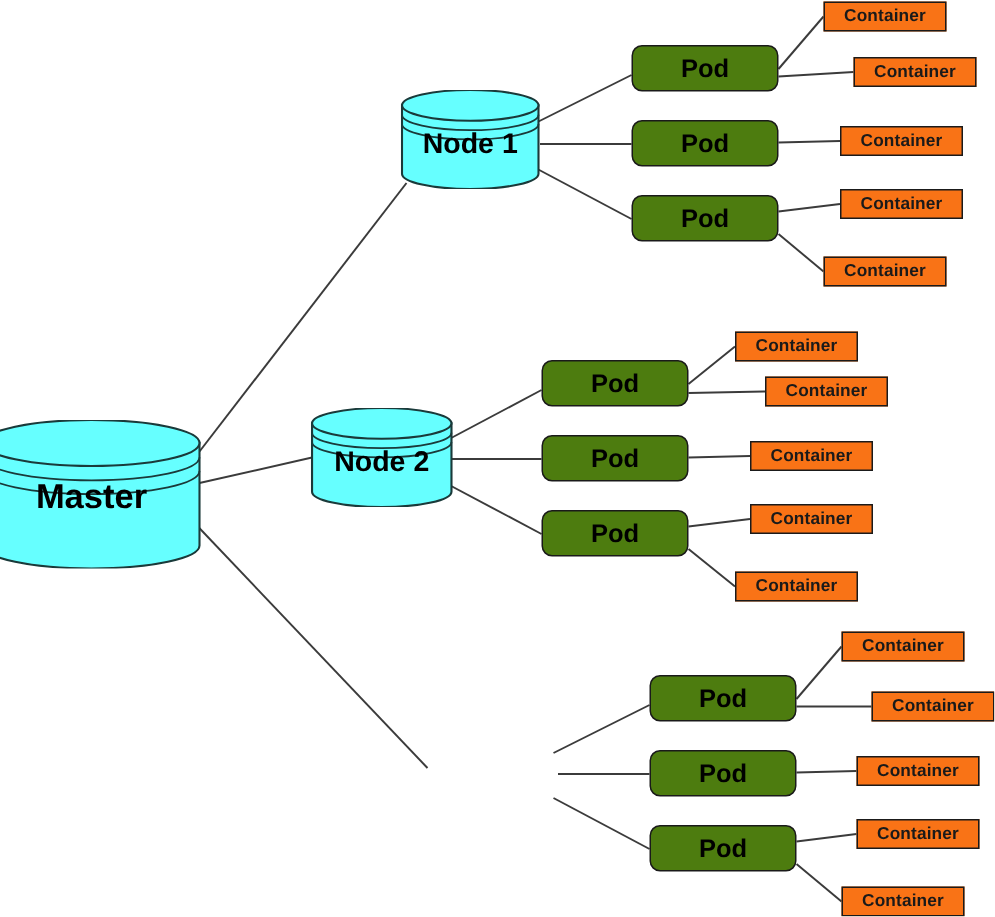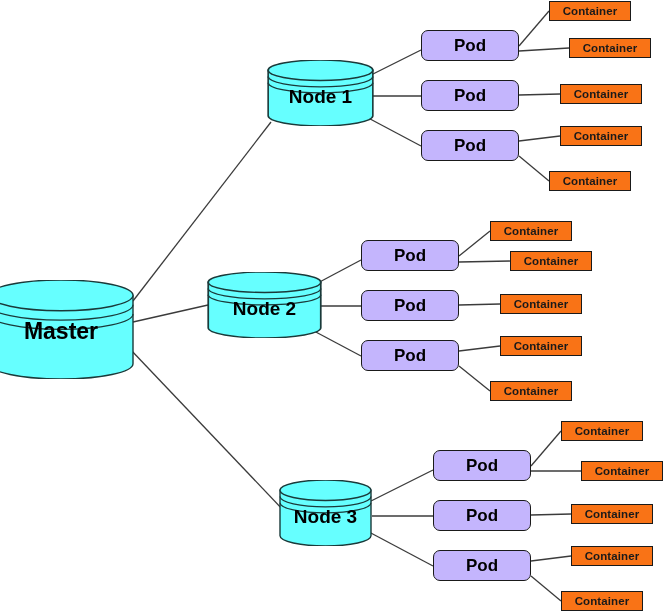--- a/index.html
+++ b/index.html
@@ -64,21 +64,21 @@
   .cyl-node .cyl-label {
     font-size: 19px;
     top: 56%;
     transform: translateY(-50%);
   }
 
   
   .pod-box {
     position: absolute;
     box-sizing: border-box;
-    background: #c4b5fd;
+    background: #4d7c0f;
     border: 1.4px solid #1a1a1a;
     border-radius: 7px;
     display: flex;
     align-items: center;
     justify-content: center;
     color: #000000;
     font-weight: bold;
     font-size: 17px;
   }
 
@@ -133,63 +133,54 @@
   <div class="node-layer" id="node-layer">
       <div class="cylinder cyl-master" style="left: -12px; top: 280px; width: 146px; height: 99px;">
         <svg class="cyl-svg" viewBox="0 0 146 99" preserveAspectRatio="none">
           <path d="M1,15.345 L1,83.655 A72,15.345 0 0 0 145,83.655 L145,15.345 Z" fill="#66ffff" stroke="#1a3a3a" stroke-width="1.4"></path>
           <ellipse cx="73" cy="15.345" rx="72" ry="15.345" fill="#66ffff" stroke="#1a3a3a" stroke-width="1.4"></ellipse>
           <path d="M1,24.8589 A72,15.345 0 0 0 145,24.8589" fill="none" stroke="#1a3a3a" stroke-width="1.2"></path>
           <path d="M1,34.0659 A72,15.345 0 0 0 145,34.0659" fill="none" stroke="#1a3a3a" stroke-width="1.2"></path>
         </svg>
         <div class="cyl-label">Master</div>
       </div>
-      <div class="cylinder cyl-node" style="left: 267px; top: 60px; width: 107px; height: 66px;">
+      <div class="cylinder cyl-node" style="left: 267px; top: 60px; width: 93px; height: 66px;">
         <svg class="cyl-svg" viewBox="0 0 93 66" preserveAspectRatio="none">
           <path d="M1,10.23 L1,55.769999999999996 A45.5,10.23 0 0 0 92,55.769999999999996 L92,10.23 Z" fill="#66ffff" stroke="#1a3a3a" stroke-width="1.4"></path>
           <ellipse cx="46.5" cy="10.23" rx="45.5" ry="10.23" fill="#66ffff" stroke="#1a3a3a" stroke-width="1.4"></ellipse>
           <path d="M1,16.5726 A45.5,10.23 0 0 0 92,16.5726" fill="none" stroke="#1a3a3a" stroke-width="1.2"></path>
           <path d="M1,22.7106 A45.5,10.23 0 0 0 92,22.7106" fill="none" stroke="#1a3a3a" stroke-width="1.2"></path>
         </svg>
         <div class="cyl-label">Node 1</div>
       </div>
       <div class="pod-box" style="left: 421px; top: 30px; width: 98px; height: 31px;">Pod</div>
       <div class="container-box" style="left: 549px; top: 1px; width: 82px; height: 20px;">Container</div>
       <div class="container-box" style="left: 569px; top: 38px; width: 82px; height: 20px;">Container</div>
       <div class="pod-box" style="left: 421px; top: 80px; width: 98px; height: 31px;">Pod</div>
       <div class="container-box" style="left: 560px; top: 84px; width: 82px; height: 20px;">Container</div>
       <div class="pod-box" style="left: 421px; top: 130px; width: 98px; height: 31px;">Pod</div>
       <div class="container-box" style="left: 560px; top: 126px; width: 82px; height: 20px;">Container</div>
       <div class="container-box" style="left: 549px; top: 171px; width: 82px; height: 20px;">Container</div>
-      <div class="cylinder cyl-node" style="left: 207px; top: 272px; width: 115px; height: 66px;">
+      <div class="cylinder cyl-node" style="left: 207px; top: 272px; width: 95px; height: 66px;">
         <svg class="cyl-svg" viewBox="0 0 93 66" preserveAspectRatio="none">
           <path d="M1,10.23 L1,55.769999999999996 A45.5,10.23 0 0 0 92,55.769999999999996 L92,10.23 Z" fill="#66ffff" stroke="#1a3a3a" stroke-width="1.4"></path>
           <ellipse cx="46.5" cy="10.23" rx="45.5" ry="10.23" fill="#66ffff" stroke="#1a3a3a" stroke-width="1.4"></ellipse>
           <path d="M1,16.5726 A45.5,10.23 0 0 0 92,16.5726" fill="none" stroke="#1a3a3a" stroke-width="1.2"></path>
           <path d="M1,22.7106 A45.5,10.23 0 0 0 92,22.7106" fill="none" stroke="#1a3a3a" stroke-width="1.2"></path>
         </svg>
         <div class="cyl-label">Node 2</div>
       </div>
       <div class="pod-box" style="left: 361px; top: 240px; width: 98px; height: 31px;">Pod</div>
       <div class="container-box" style="left: 490px; top: 221px; width: 82px; height: 20px;">Container</div>
       <div class="container-box" style="left: 510px; top: 251px; width: 82px; height: 20px;">Container</div>
       <div class="pod-box" style="left: 361px; top: 290px; width: 98px; height: 31px;">Pod</div>
       <div class="container-box" style="left: 500px; top: 294px; width: 82px; height: 20px;">Container</div>
       <div class="pod-box" style="left: 361px; top: 340px; width: 98px; height: 31px;">Pod</div>
       <div class="container-box" style="left: 500px; top: 336px; width: 82px; height: 20px;">Container</div>
       <div class="container-box" style="left: 490px; top: 381px; width: 82px; height: 20px;">Container</div>
-      <div class="cylinder cyl-node" style="left: 279px; top: 480px; width: 93px; height: 66px;">
-        <svg class="cyl-svg" viewBox="0 0 93 66" preserveAspectRatio="none">
-          <path d="M1,10.23 L1,55.769999999999996 A45.5,10.23 0 0 0 92,55.769999999999996 L92,10.23 Z" fill="#66ffff" stroke="#1a3a3a" stroke-width="1.4"></path>
-          <ellipse cx="46.5" cy="10.23" rx="45.5" ry="10.23" fill="#66ffff" stroke="#1a3a3a" stroke-width="1.4"></ellipse>
-          <path d="M1,16.5726 A45.5,10.23 0 0 0 92,16.5726" fill="none" stroke="#1a3a3a" stroke-width="1.2"></path>
-          <path d="M1,22.7106 A45.5,10.23 0 0 0 92,22.7106" fill="none" stroke="#1a3a3a" stroke-width="1.2"></path>
-        </svg>
-        <div class="cyl-label">Node 3</div>
-      </div>
       <div class="pod-box" style="left: 433px; top: 450px; width: 98px; height: 31px;">Pod</div>
       <div class="container-box" style="left: 561px; top: 421px; width: 82px; height: 20px;">Container</div>
       <div class="container-box" style="left: 581px; top: 461px; width: 82px; height: 20px;">Container</div>
       <div class="pod-box" style="left: 433px; top: 500px; width: 98px; height: 31px;">Pod</div>
       <div class="container-box" style="left: 571px; top: 504px; width: 82px; height: 20px;">Container</div>
       <div class="pod-box" style="left: 433px; top: 550px; width: 98px; height: 31px;">Pod</div>
       <div class="container-box" style="left: 571px; top: 546px; width: 82px; height: 20px;">Container</div>
       <div class="container-box" style="left: 561px; top: 591px; width: 82px; height: 20px;">Container</div>
     </div>
 </div>

